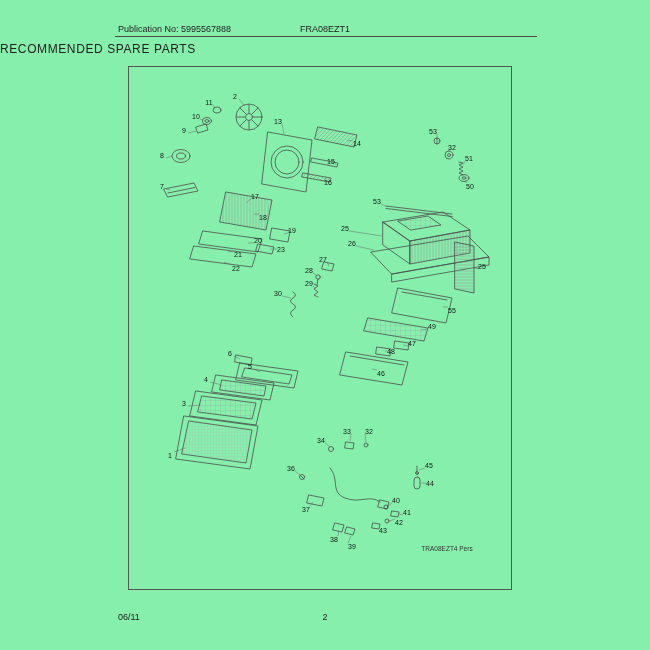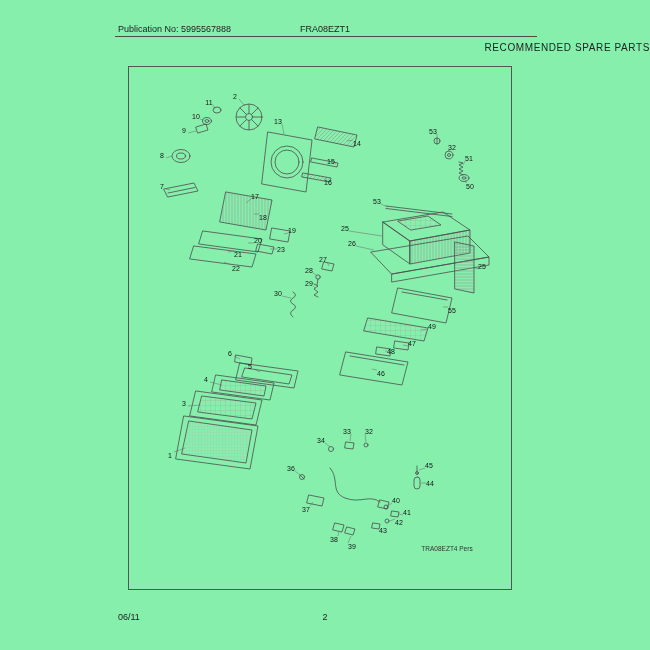--- a/index.html
+++ b/index.html
@@ -3,21 +3,21 @@
 <meta charset="utf-8">
 <style>
   html,body{margin:0;padding:0;background:#e9e9e9;}
   .page{
     position:relative;width:650px;height:650px;background:#86efac;
     font-family:"Liberation Sans",sans-serif;color:#1a1a1a;overflow:hidden;
   }
   .hdr-pub{position:absolute;left:118px;top:24px;font-size:9px;color:#222;}
   .hdr-model{position:absolute;left:0;top:24px;width:100%;text-align:center;font-size:9px;color:#222;}
   .hdr-rule{position:absolute;left:115px;top:36px;width:422px;height:1px;background:#4a4a4a;}
-  .hdr-title{position:absolute;left:0;top:42px;width:100%;text-align:right;font-size:10px;letter-spacing:0.6px;color:#222;}
+  .hdr-title{position:absolute;left:0;top:42px;width:100%;text-align:left;font-size:12px;letter-spacing:0.6px;color:#222;}
   .ftr-date{position:absolute;left:118px;top:612px;font-size:9px;color:#222;text-align:right;}
   .ftr-page{position:absolute;left:0;top:612px;width:100%;text-align:center;font-size:9px;color:#222;}
   svg.diagram{position:absolute;left:125px;top:62px;}
   .ln{stroke:#4d4d4d;stroke-width:0.8;fill:none;stroke-linejoin:round;stroke-linecap:round;}
   .part-label{font:7px "Liberation Sans",sans-serif;fill:#141414;text-anchor:middle;}
   .leader{stroke:#707070;stroke-width:0.55;}
   .caption{font:6.5px "Liberation Sans",sans-serif;fill:#333;text-anchor:middle;}
   .border-rect{stroke:#555;stroke-width:1;fill:none;}
 </style>
 </head>

